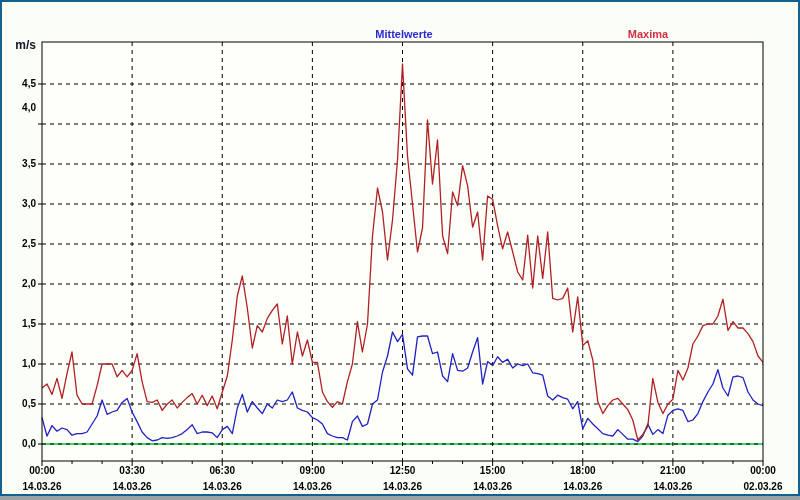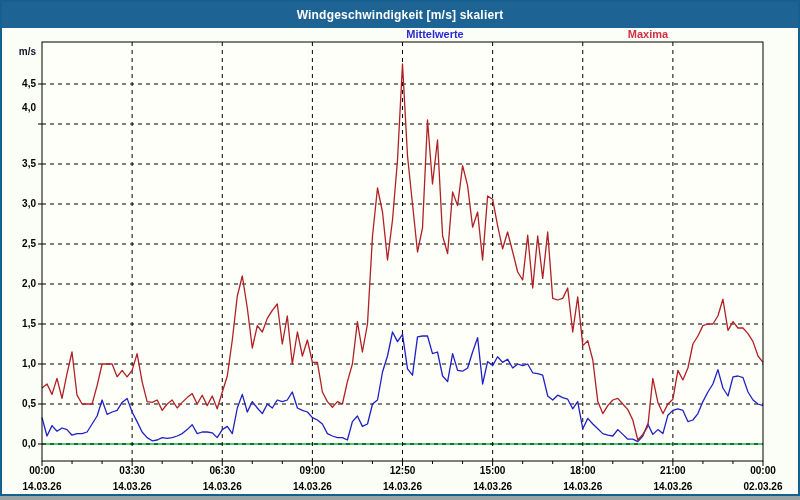--- a/index.html
+++ b/index.html
@@ -3,38 +3,35 @@
 <meta charset="utf-8">
 <style>
   html,body{margin:0;padding:0;}
   body{font-family:"Liberation Sans", sans-serif; background:#9aa3a3; width:800px; height:500px; overflow:hidden;}
   .screen{position:relative; width:800px; height:500px; background:#9aa3a3;}
   .window{position:absolute; left:0; top:0; right:0; bottom:4px; background:#fbfef6; border:2px solid #14608f; box-sizing:border-box;}
   .titlebar{position:absolute; left:0; top:0; right:0; height:26px; background:#1d6394; display:flex; align-items:center; justify-content:center;}
   .titlebar .title{color:#ffffff; font-size:12px; font-weight:bold; letter-spacing:0.2px;}
   .legend-label{position:absolute; top:26px; height:14px; font-size:11px; font-weight:bold; transform:translateX(-50%); white-space:nowrap;}
   .lg-min{left:158px;margin-top:40px;} .lg-mid{left:402px;} .lg-max{left:646px;}
-  .y-unit{position:absolute; left:0; top:44px; width:34px; text-align:right; font-size:10px; color:#141428; font-weight:bold;}
+  .y-unit{position:absolute; left:0; top:36px; width:34px; text-align:right; font-size:12px; color:#141428; font-weight:bold;}
   #plot-wrap{position:absolute; left:30px; top:36px; width:740px; height:430px;}
   .ylab{position:absolute; left:2px; width:32px; text-align:right; font-size:10px; color:#000; height:12px; line-height:12px; font-weight:bold;}
   .xtime{position:absolute; top:463px; width:50px; text-align:center; font-size:10px; color:#000; font-weight:bold;}
   .xdate{position:absolute; top:479px; width:60px; text-align:center; font-size:10px; color:#000; font-weight:bold;}
 </style>
 </head>
 <body>
 
 <div class="screen">
   <div class="window">
 
-    <div class="titlebar">
-      <span class="title">Windgeschwindigkeit [m/s] skaliert</span>
-    </div>
 
     <span class="legend-label lg-min" id="lg0" style="color: rgb(0, 217, 74);">Minima</span>
-    <span class="legend-label lg-mid" id="lg1" style="color: rgb(42, 42, 209); margin-left: 31px;">Mittelwerte</span>
+    <span class="legend-label lg-mid" id="lg1" style="color: rgb(42, 42, 209);">Mittelwerte</span>
     <span class="legend-label lg-max" id="lg2" style="color: rgb(210, 47, 66);">Maxima</span>
 
     <div class="y-unit">m/s</div>
 
     <div id="plot-wrap">
       <svg id="plot" width="740" height="430" viewBox="0 0 740 430">
           <rect x="10" y="4" width="721" height="419" fill="#fdfff8"></rect>
           <polyline points="10.0,406.0 15.0,406.0 20.0,406.0 25.0,406.0 30.0,406.0 35.0,406.0 40.0,406.0 45.0,406.0 50.1,406.0 55.1,406.0 60.1,406.0 65.1,406.0 70.1,406.0 75.1,406.0 80.1,406.0 85.1,406.0 90.1,406.0 95.1,406.0 100.1,406.0 105.1,406.0 110.1,406.0 115.1,406.0 120.2,406.0 125.2,406.0 130.2,406.0 135.2,406.0 140.2,406.0 145.2,406.0 150.2,406.0 155.2,406.0 160.2,406.0 165.2,406.0 170.2,406.0 175.2,406.0 180.2,406.0 185.2,406.0 190.3,406.0 195.3,406.0 200.3,406.0 205.3,406.0 210.3,406.0 215.3,406.0 220.3,406.0 225.3,406.0 230.3,406.0 235.3,406.0 240.3,406.0 245.3,406.0 250.3,406.0 255.3,406.0 260.3,406.0 265.4,406.0 270.4,406.0 275.4,406.0 280.4,406.0 285.4,406.0 290.4,406.0 295.4,406.0 300.4,406.0 305.4,406.0 310.4,406.0 315.4,406.0 320.4,406.0 325.4,406.0 330.4,406.0 335.5,406.0 340.5,406.0 345.5,406.0 350.5,406.0 355.5,406.0 360.5,406.0 365.5,406.0 370.5,406.0 375.5,406.0 380.5,406.0 385.5,406.0 390.5,406.0 395.5,406.0 400.5,406.0 405.5,406.0 410.6,406.0 415.6,406.0 420.6,406.0 425.6,406.0 430.6,406.0 435.6,406.0 440.6,406.0 445.6,406.0 450.6,406.0 455.6,406.0 460.6,406.0 465.6,406.0 470.6,406.0 475.6,406.0 480.7,406.0 485.7,406.0 490.7,406.0 495.7,406.0 500.7,406.0 505.7,406.0 510.7,406.0 515.7,406.0 520.7,406.0 525.7,406.0 530.7,406.0 535.7,406.0 540.7,406.0 545.7,406.0 550.8,406.0 555.8,406.0 560.8,406.0 565.8,406.0 570.8,406.0 575.8,406.0 580.8,406.0 585.8,406.0 590.8,406.0 595.8,406.0 600.8,406.0 605.8,406.0 610.8,406.0 615.8,406.0 620.8,406.0 625.9,406.0 630.9,406.0 635.9,406.0 640.9,406.0 645.9,406.0 650.9,406.0 655.9,406.0 660.9,406.0 665.9,406.0 670.9,406.0 675.9,406.0 680.9,406.0 685.9,406.0 690.9,406.0 696.0,406.0 701.0,406.0 706.0,406.0 711.0,406.0 716.0,406.0 721.0,406.0 726.0,406.0 731.0,406.0" fill="none" stroke="#00c441" stroke-width="1.4" stroke-linejoin="round"></polyline>
           <line x1="10" x2="731" y1="406" y2="406" stroke="#000" stroke-width="1" stroke-dasharray="4 4"></line>
           <line x1="10" x2="731" y1="366" y2="366" stroke="#000" stroke-width="1" stroke-dasharray="4 4"></line>

